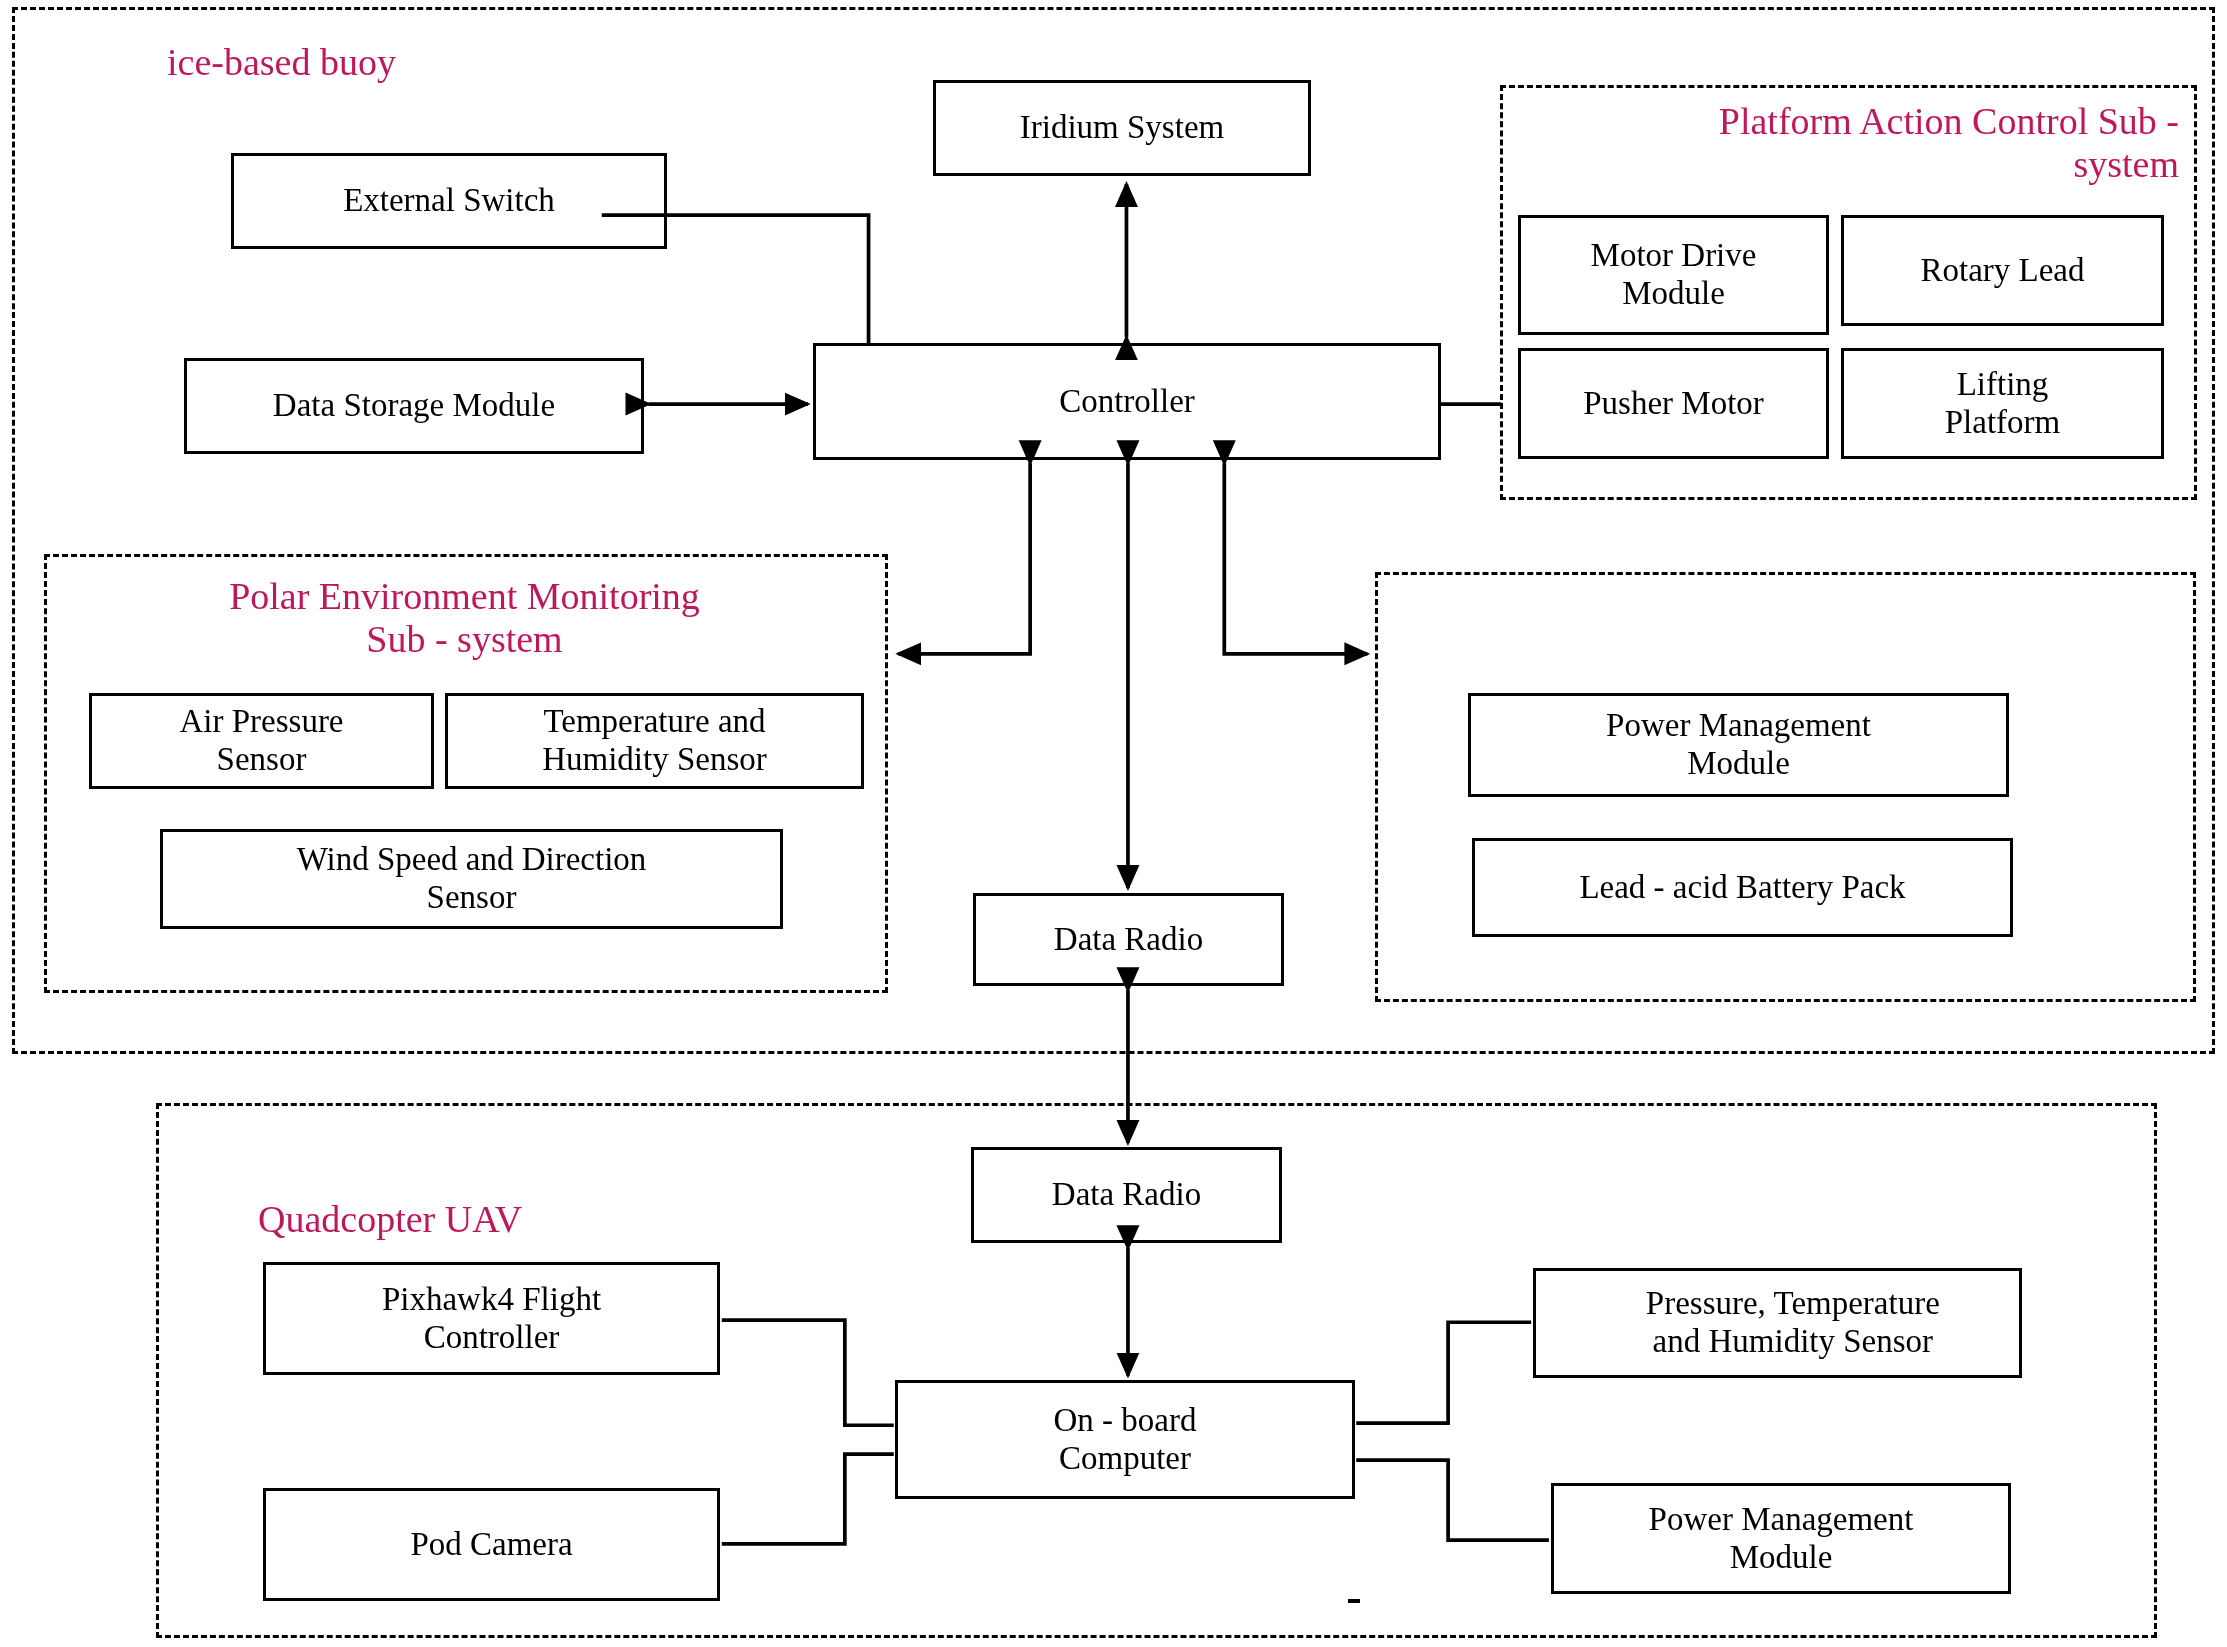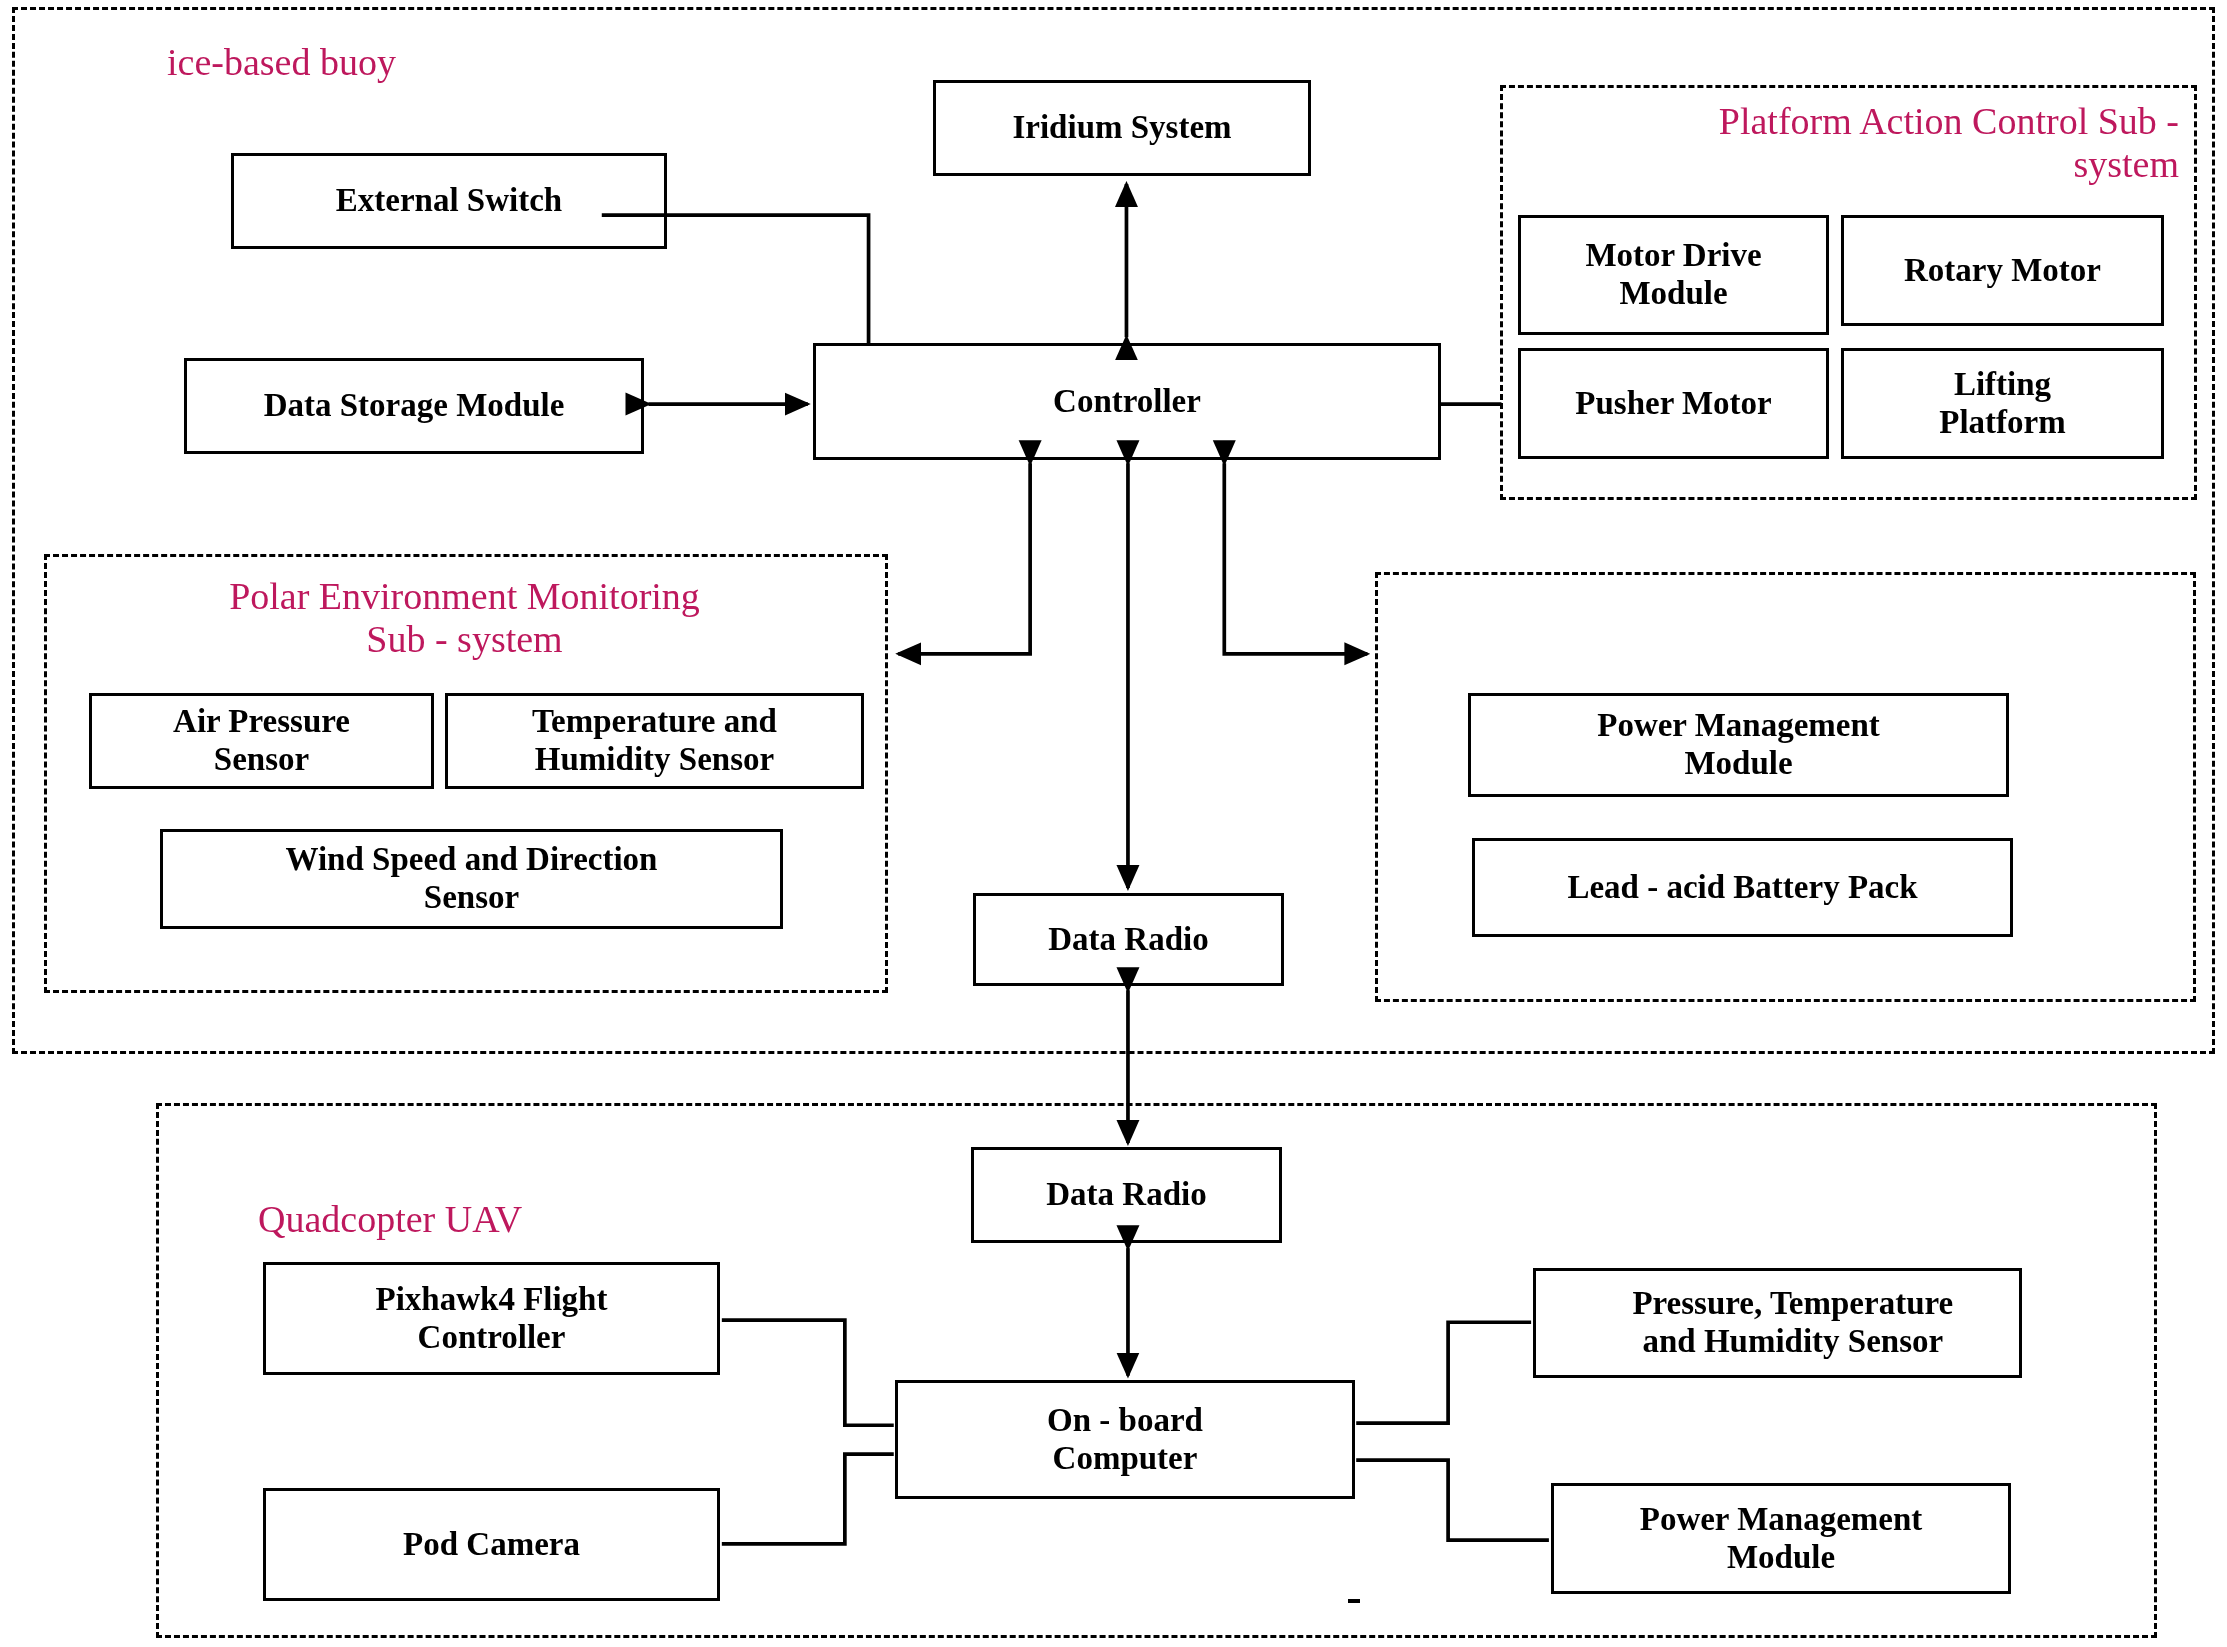--- a/index.html
+++ b/index.html
@@ -37,21 +37,20 @@
     background:#ffffff;
     display:flex;
     align-items:center;
     justify-content:center;
     text-align:center;
     line-height:1.14;
     white-space:pre-line;
     font-size:33px;
     color:#000;
     padding:1.5px 4.4px;
-    font-weight:bold;
   }
 
   svg.overlay{position:absolute;left:0;top:0;width:2227px;height:1647px;pointer-events:none;}
 
   .dot{position:absolute;background:#000;}
 </style>
 </head>
 <body>
 
 <div id="root">
@@ -66,21 +65,21 @@
   <div class="box" style="left:184px;top:358px;width:460px;height:96px;">Data Storage Module</div>
 
   <div class="box" style="left:813px;top:343px;width:628px;height:117px;">Controller</div>
 
   <div class="group" style="left:1500px;top:85px;width:697px;height:415px;"></div>
   <div class="group-title" style="left:1508px;top:100px;width:671px;text-align:right;">Platform Action Control Sub -
 system</div>
 
   <div class="box" style="left:1518px;top:215px;width:311px;height:120px;">Motor Drive
 Module</div>
-  <div class="box" style="left:1841px;top:215px;width:323px;height:111px;">Rotary Motor</div>
+  <div class="box" style="left:1841px;top:215px;width:323px;height:111px;">Rotary Lead</div>
   <div class="box" style="left:1518px;top:348px;width:311px;height:111px;">Pusher Motor</div>
   <div class="box" style="left:1841px;top:348px;width:323px;height:111px;">Lifting
 Platform</div>
 
   <div class="group" style="left:44px;top:554px;width:844px;height:439px;"></div>
   <div class="group-title" style="left:53px;top:575px;width:823px;">Polar Environment Monitoring
 Sub - system</div>
 
   <div class="box" style="left:89px;top:693px;width:345px;height:96px;">Air Pressure
 Sensor</div>

